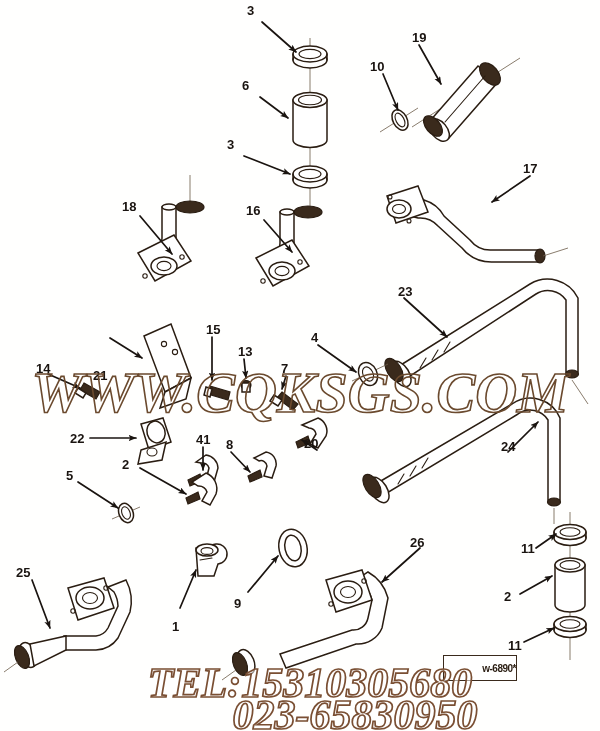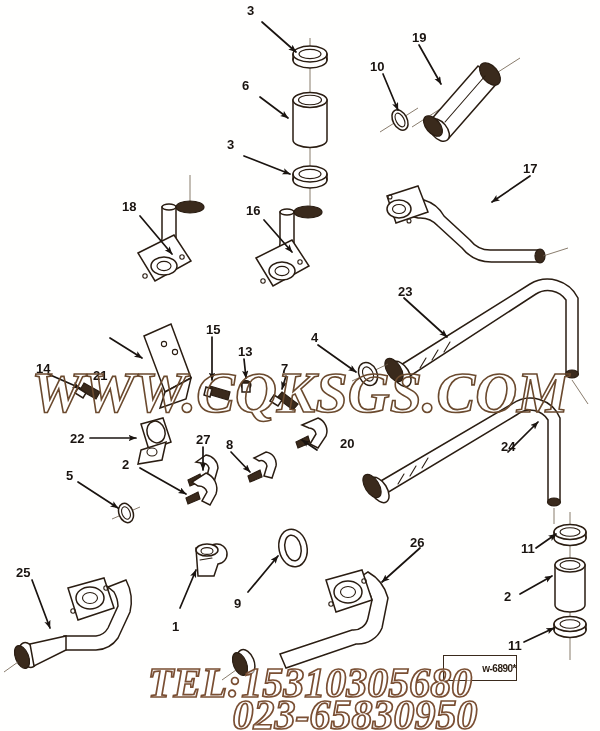--- a/index.html
+++ b/index.html
@@ -369,23 +369,23 @@
   <div class="callout" style="left:122px;top:200px;">18</div>
   <div class="callout" style="left:246px;top:204px;">16</div>
   <div class="callout" style="left:398px;top:285px;">23</div>
   <div class="callout" style="left:93px;top:325px;margin-top:44px;">21</div>
   <div class="callout" style="left:206px;top:323px;">15</div>
   <div class="callout" style="left:238px;top:345px;">13</div>
   <div class="callout" style="left:311px;top:331px;">4</div>
   <div class="callout" style="left:281px;top:362px;">7</div>
   <div class="callout" style="left:36px;top:362px;">14</div>
   <div class="callout" style="left:70px;top:432px;">22</div>
-  <div class="callout" style="left:196px;top:433px;">27</div>
+  <div class="callout" style="left:196px;top:433px;">41</div>
   <div class="callout" style="left:226px;top:438px;">8</div>
-  <div class="callout" style="left:340px;top:437px;">20</div>
+  <div class="callout" style="left:304px;top:437px;">20</div>
   <div class="callout" style="left:501px;top:440px;">24</div>
   <div class="callout" style="left:122px;top:458px;">2</div>
   <div class="callout" style="left:66px;top:469px;">5</div>
   <div class="callout" style="left:521px;top:542px;">11</div>
   <div class="callout" style="left:504px;top:590px;">2</div>
   <div class="callout" style="left:16px;top:566px;">25</div>
   <div class="callout" style="left:410px;top:536px;">26</div>
   <div class="callout" style="left:172px;top:620px;">1</div>
   <div class="callout" style="left:234px;top:597px;">9</div>
   <div class="callout" style="left:508px;top:639px;">11</div>

